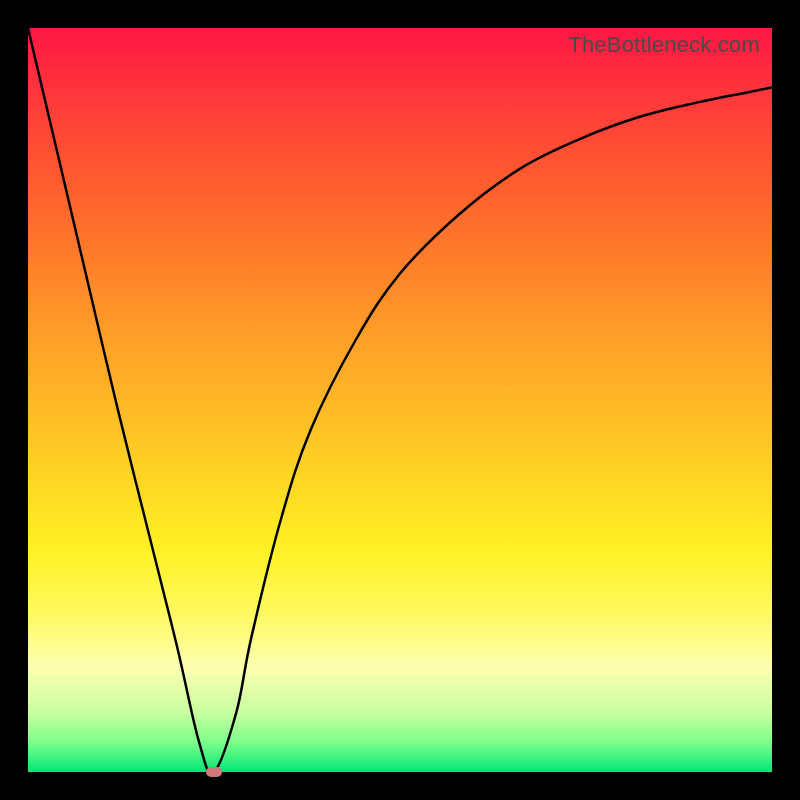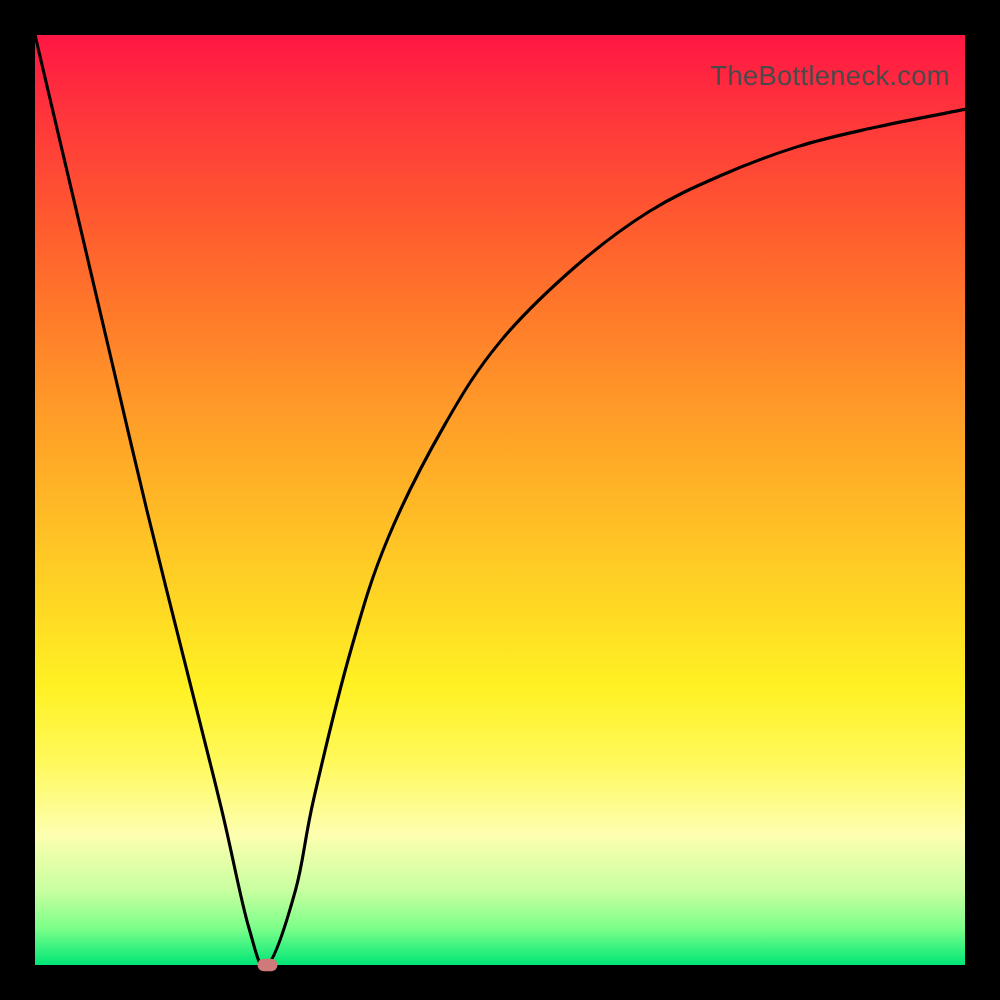--- a/index.html
+++ b/index.html
@@ -35,21 +35,21 @@
       #fff123 70%,
       #fff95a 78%,
       #fdffb0 86%,
       #c8ffa0 92%,
       #7dff8a 96%,
       #00e676 100%
     );
   }
   .attrib {
     position: absolute;
-    top: 20px;
+    top: 4px;
     right: 12px;
     color: #4a4a4a;
     font-size: 22px;
     font-weight: 500;
     letter-spacing: 0.2px;
   }
   svg.curve {
     position: absolute;
     left: 0;
     top: 0;

